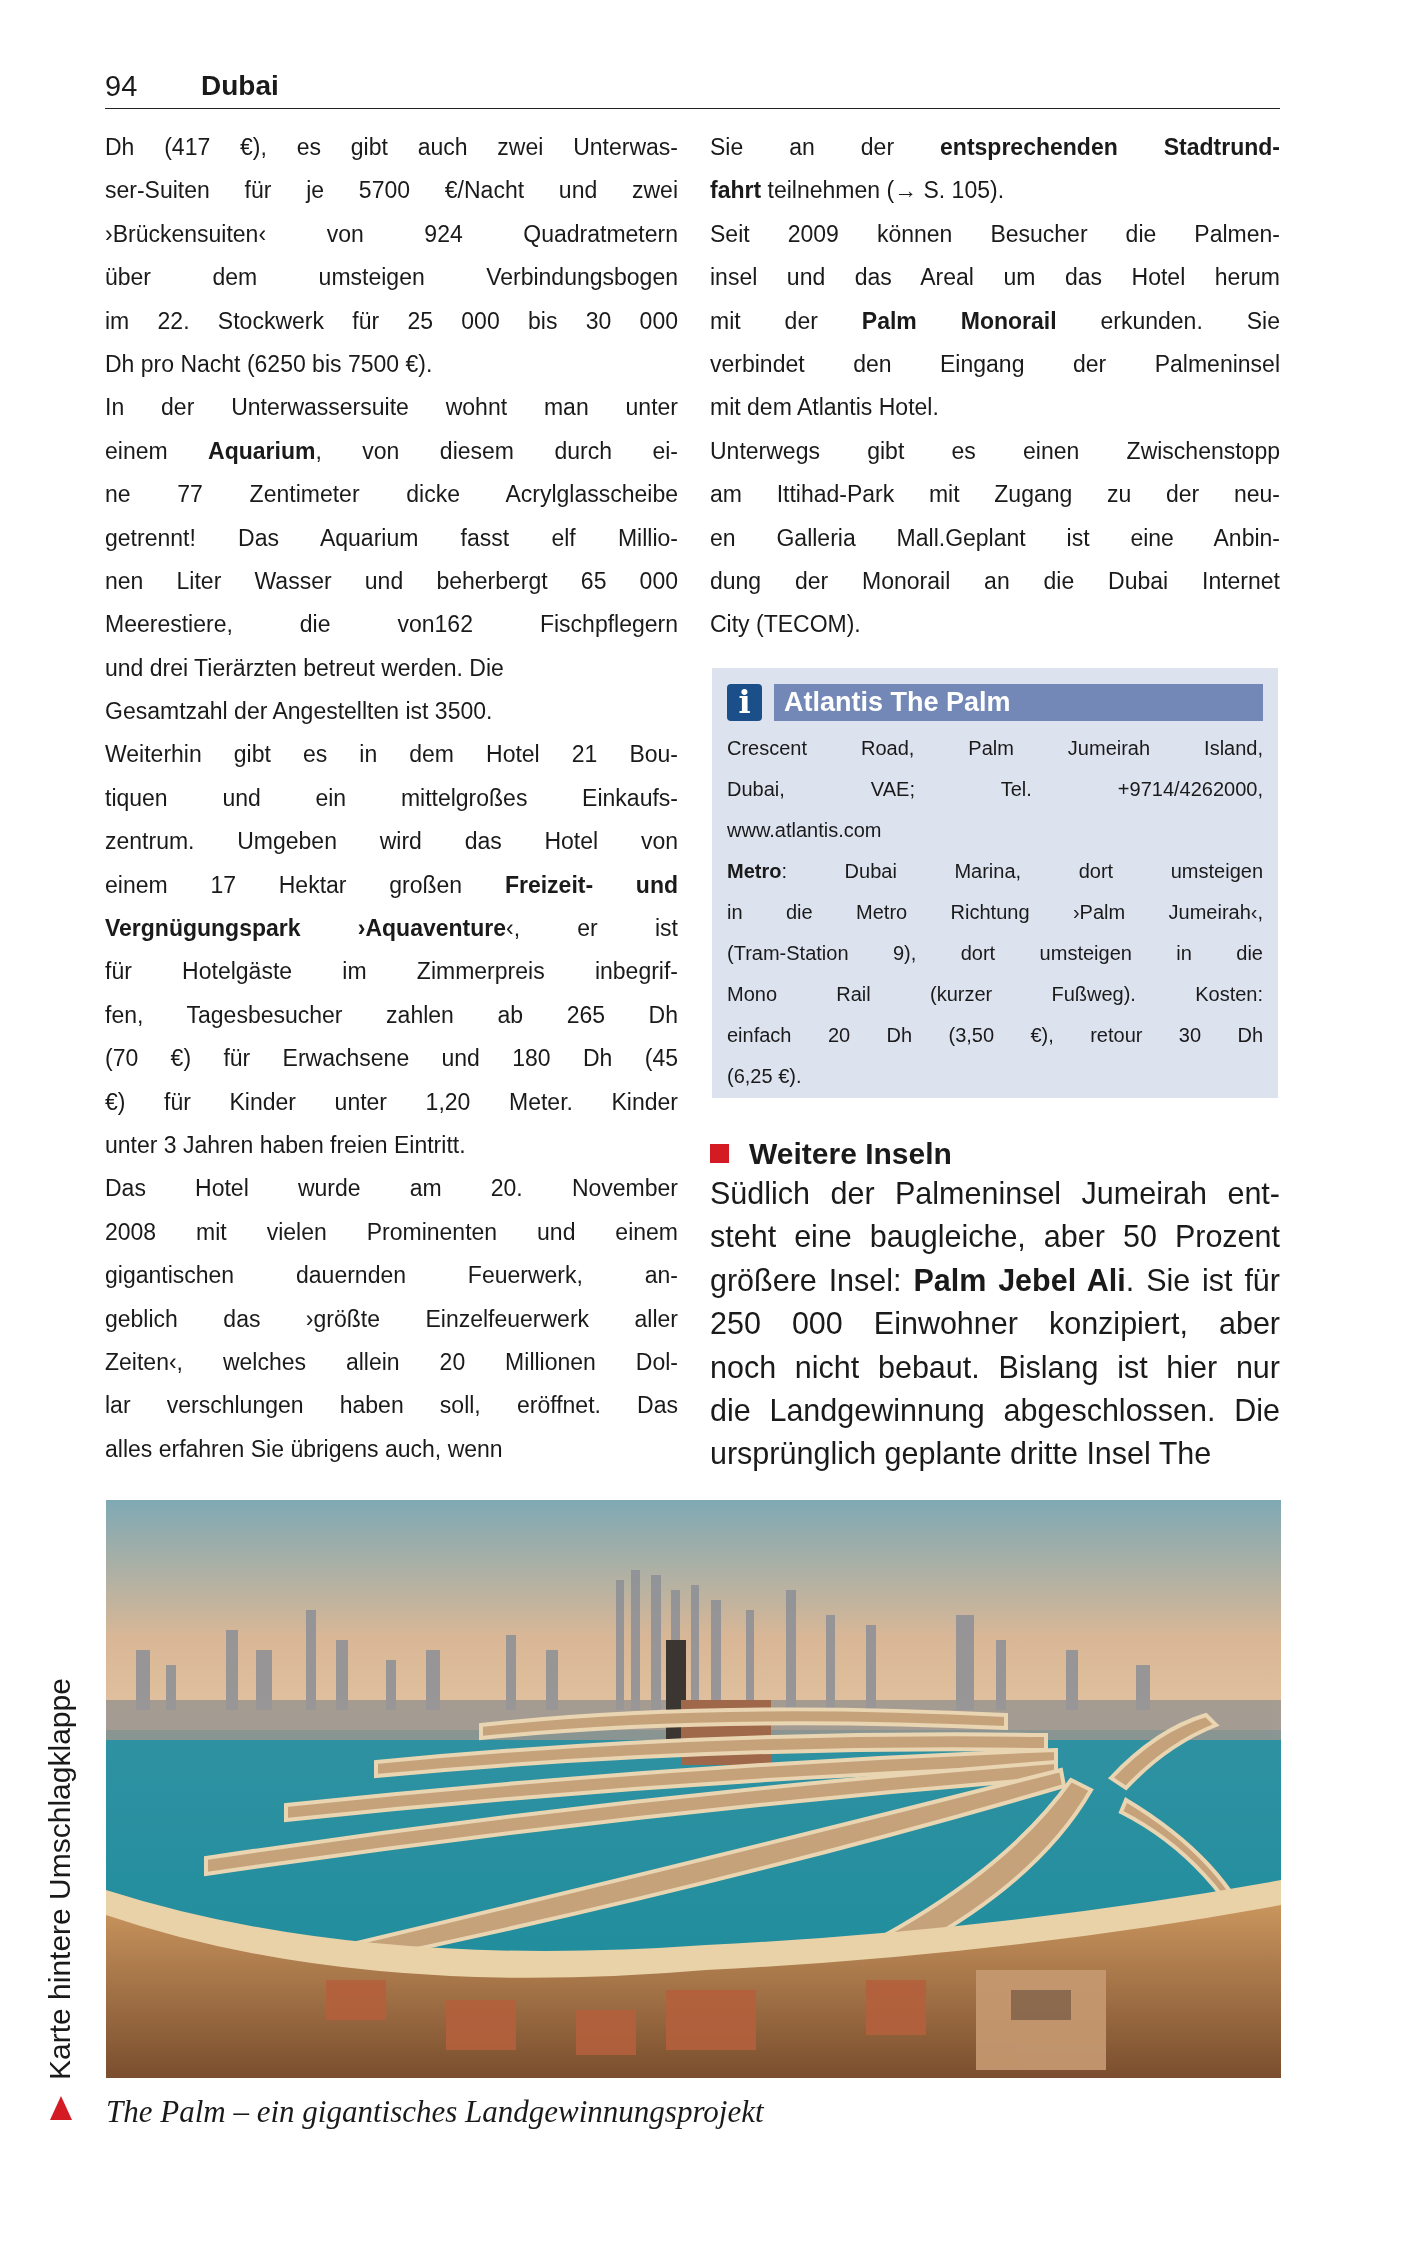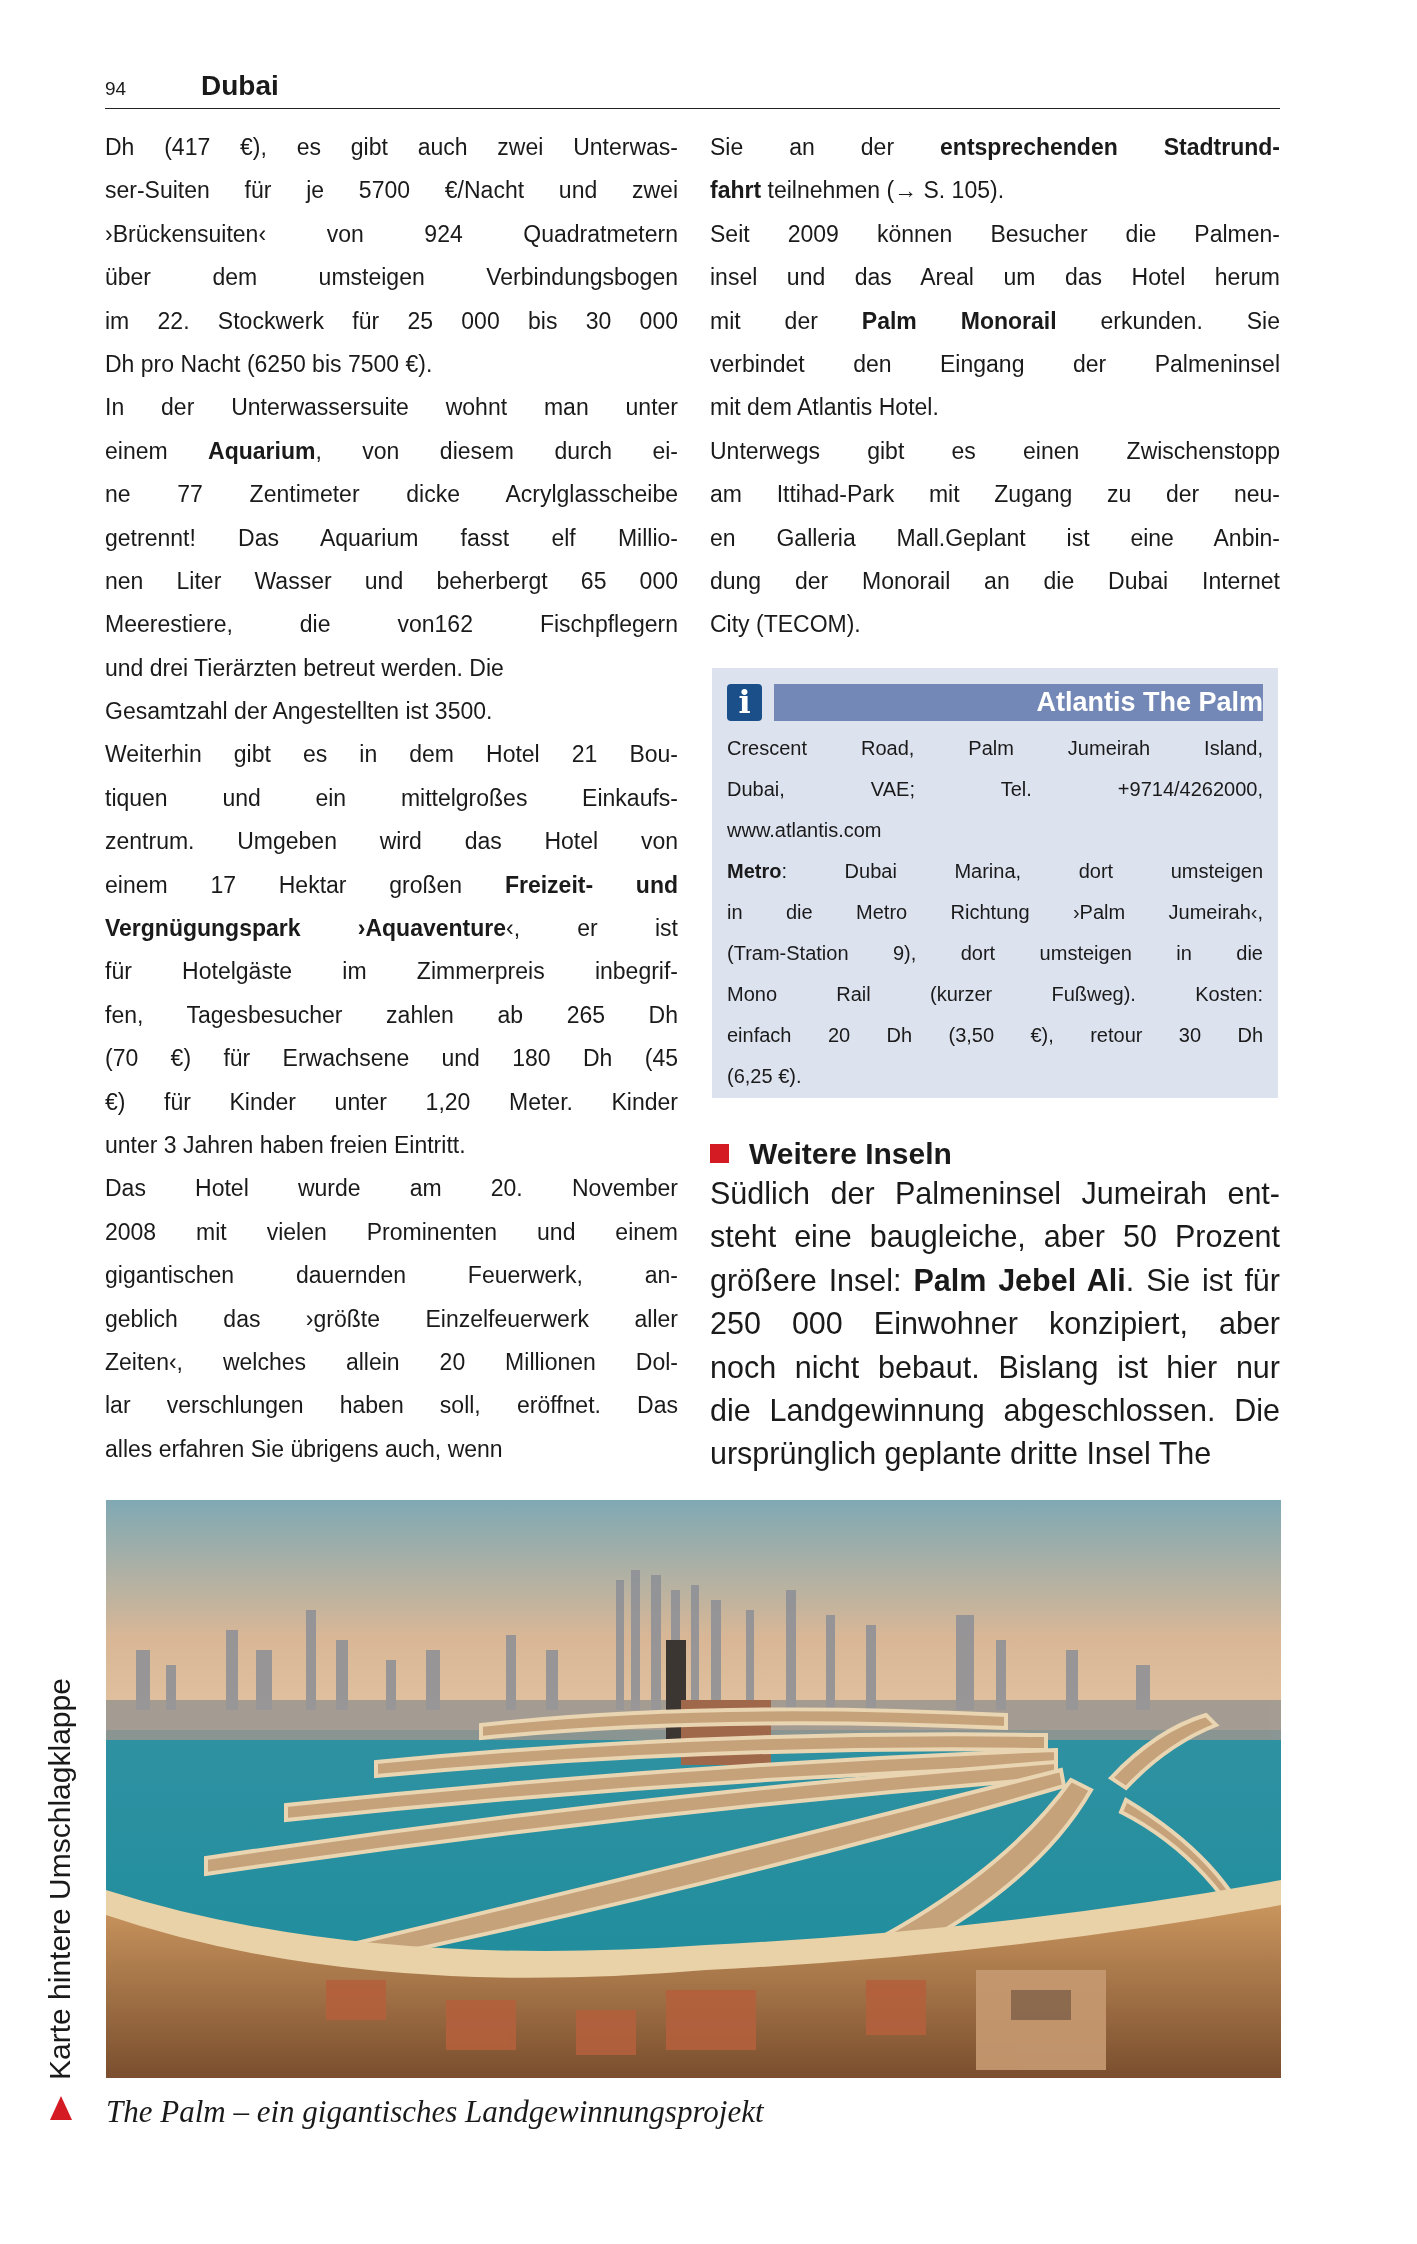--- a/index.html
+++ b/index.html
@@ -1,29 +1,29 @@
 <!DOCTYPE html>
 <html><head>
 <meta charset="utf-8">
 <style>
   html, body { margin: 0; padding: 0; background: #ffffff; }
   body { width: 1417px; height: 2244px; position: relative; overflow: hidden; font-family: "Liberation Sans", "DejaVu Sans", sans-serif; color: #1a1a1a; }
   .page-header { position: absolute; left: 105px; top: 68px; width: 1175px; height: 40px; border-bottom: 1.5px solid #222; }
-  .page-number { position: absolute; left: 0; top: 2px; font-size: 19px; margin-top: 8px; }
+  .page-number { position: absolute; left: 0; top: 2px; font-size: 29px; }
   .running-title { position: absolute; left: 96px; top: 2px; font-size: 28px; font-weight: bold; }
   .col { position: absolute; top: 126px; font-size: 23px; line-height: 43.4px; }
   .col-left { left: 105px; width: 573px; }
   .col-right { left: 710px; width: 570px; }
   .line { display: block; white-space: nowrap; text-align: justify; text-align-last: justify; height: 43.4px; overflow: hidden; }
   .line.last { text-align-last: left; }
   .b { font-weight: bold; }
   .info-box { position: absolute; left: 712px; top: 668px; width: 566px; height: 430px; background: #dde2ef; }
   .info-head { position: absolute; left: 15px; top: 16px; height: 37px; width: 536px; }
   .info-icon { position: absolute; left: 0; top: 0; width: 35px; height: 37px; background: #1b4f8a; border-radius: 4px; color: #fff; font-family: "DejaVu Serif", serif; font-weight: bold; font-size: 32px; line-height: 37px; text-align: center; }
-  .info-title { position: absolute; left: 47px; top: 0; right: 0; height: 37px; background: #7388b6; color: #fff; font-weight: bold; font-size: 27px; line-height: 37px; padding-left: 10px; box-sizing: border-box; text-align: right; }
+  .info-title { position: absolute; left: 47px; top: 0; right: 0; height: 37px; background: #7388b6; color: #fff; font-weight: bold; font-size: 27px; line-height: 37px; padding-left: 10px; box-sizing: border-box; }
   .info-body { position: absolute; left: 15px; top: 60px; width: 536px; font-size: 20px; line-height: 41px; }
   .info-body .line { height: 41px; }
   .section-head { position: absolute; left: 710px; top: 1134px; font-size: 30px; font-weight: bold; height: 40px; line-height: 40px; }
   .section-marker { display: inline-block; width: 19px; height: 19px; background: #d41a22; margin-right: 20px; vertical-align: 1px; }
   .section-body { position: absolute; left: 710px; top: 1172px; width: 570px; font-size: 30.5px; line-height: 43.4px; }
   .photo { position: absolute; left: 106px; top: 1500px; width: 1175px; height: 578px; overflow: hidden; }
   .photo svg { display: block; }
   .side-tab { position: absolute; left: 43px; top: 2080px; transform-origin: 0 0; transform: rotate(-90deg); font-size: 30px; white-space: nowrap; }
   .side-arrow { position: absolute; left: 50px; top: 2096px; width: 0; height: 0; border-left: 11px solid transparent; border-right: 11px solid transparent; border-bottom: 24px solid #d41a22; }
   .caption { position: absolute; left: 106px; top: 2094px; font-family: "Liberation Serif", "DejaVu Serif", serif; font-style: italic; font-size: 31px; }

